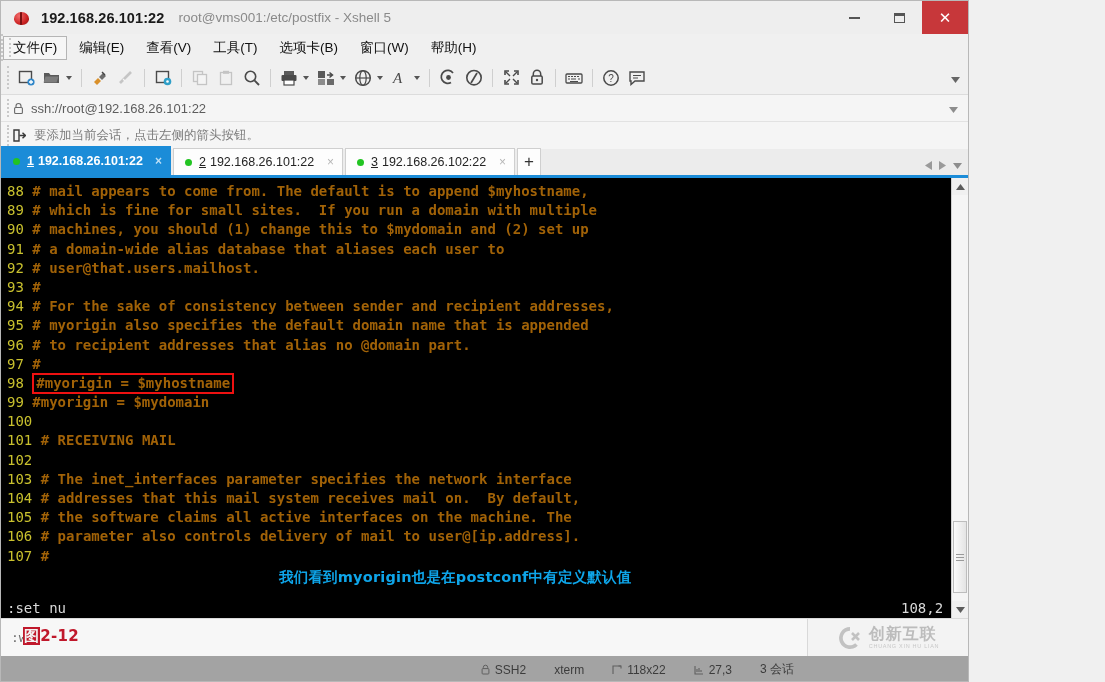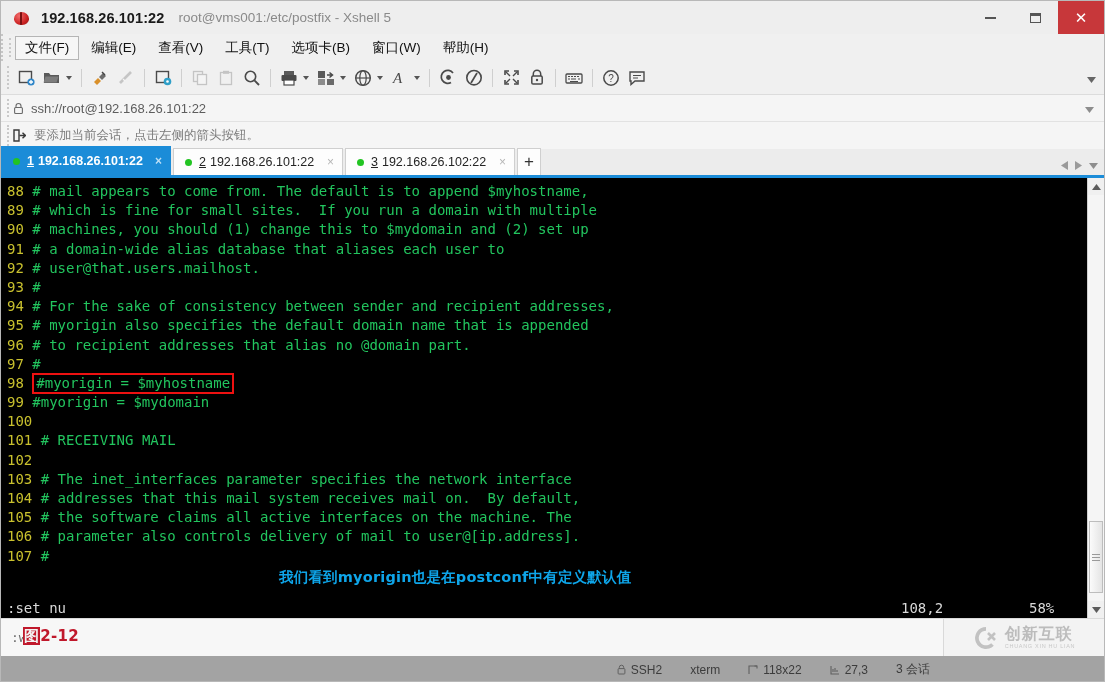--- a/index.html
+++ b/index.html
@@ -3,21 +3,21 @@
 <meta charset="utf-8">
 <style>
   * { box-sizing: border-box; margin: 0; padding: 0; }
   html, body {
     width: 1105px; height: 682px;
     font-family: "Liberation Sans", sans-serif;
     overflow: hidden;
     background: #f0f0f0;
   }
   #app {
-    width: 1105px; height: 682px;
+    width: 969px; height: 682px;
     position: relative;
     background: #f0f0f0;
     border: 1px solid #b8b8b8;
     display: flex;
     flex-direction: column;
   }
 
   
   .titlebar {
     height: 33px;
@@ -60,21 +60,20 @@
   }
   .winbtn.close { width: 46px; background: #c7373a; color: #fff; }
   .wb-min { width: 11px; height: 2px; background: #555; display:block; }
   .wb-max { width: 11px; height: 10px; border: 1.6px solid #555; display:block; border-top-width:3px;}
   .wb-close { font-size: 15px; line-height: 1; font-weight: 500; }
 
   
   .menubar {
     height: 27px; background: #f0f0f0;
     display: flex; align-items: center;
-    padding-left: 12px;
     flex: 0 0 auto;
     border-left: 2px dotted #c6c6c6;
     position: relative;
   }
   .menubar:before{
     content:''; position:absolute; left:6px; top:4px; bottom:4px; width:0;
     border-left:2px dotted #c9c9c9;
   }
   .menu-item {
     font-size: 13.5px; color: #111;
@@ -216,21 +215,21 @@
     background: #000;
     padding: 4px 0 0 6px;
     font-family: "DejaVu Sans Mono", "Liberation Mono", monospace;
     font-size: 14px;
     line-height: 19.2px;
     position: relative;
     overflow: hidden;
   }
   .tline { white-space: pre; height: 19.2px; }
   .ln { color: #c9c12e; }
-  .cm { color: #22c55e; }
+  .cm { color: #a16207; font-weight: bold; }
   .hl-box {
     display: inline-block;
     border: 2px solid #ee1111;
     padding: 0px 2px;
     margin: -1px 0;
     line-height: 17px;
   }
   .cursorblk {
     display: inline-block;
     background: #19d719;

